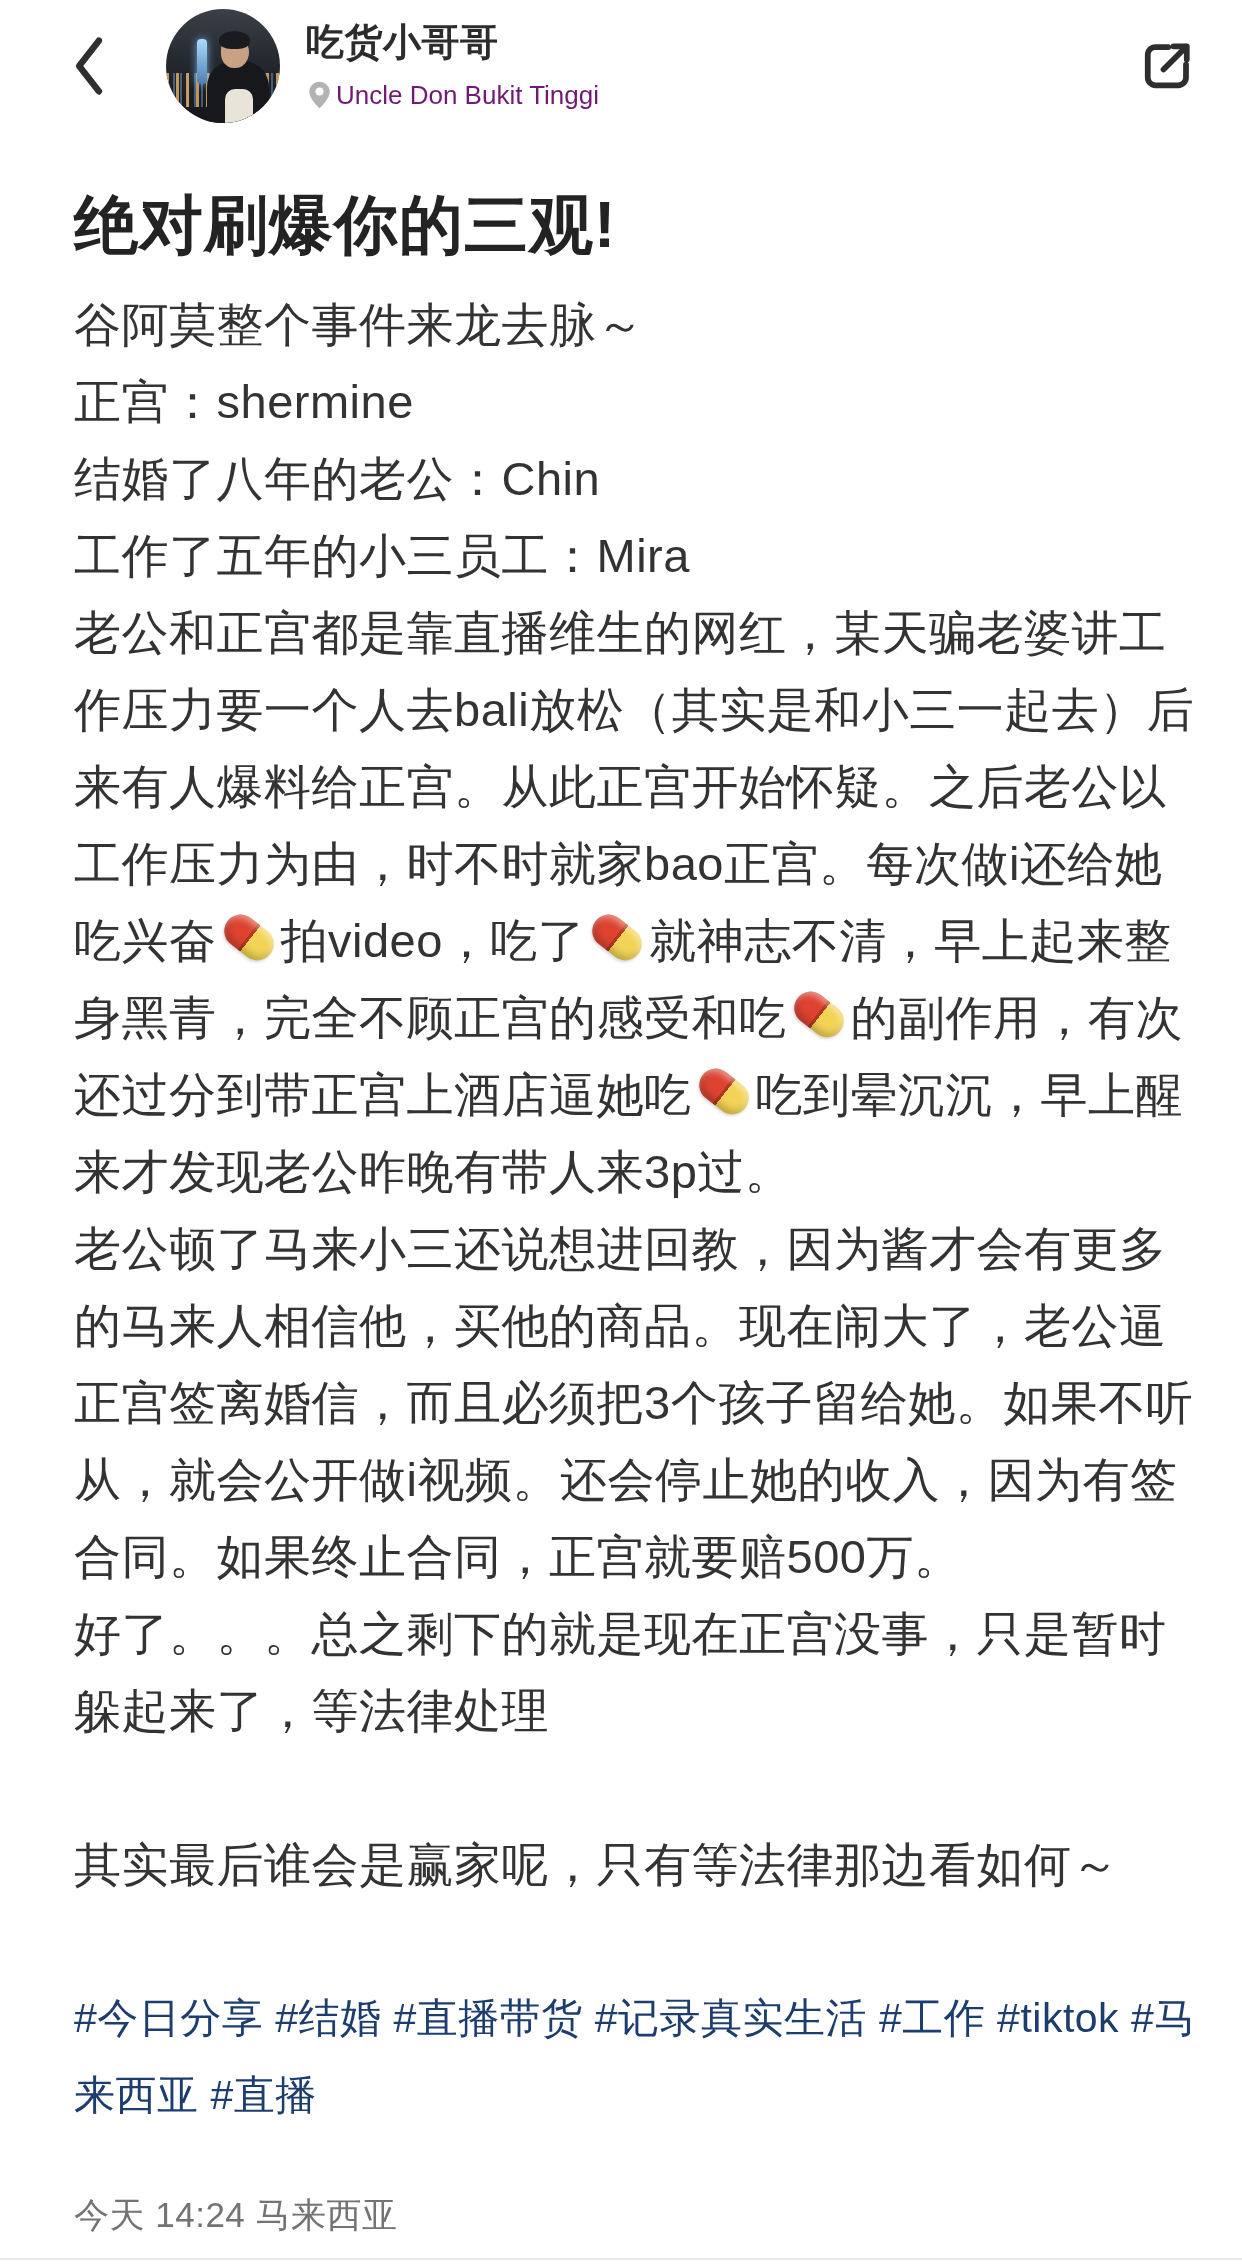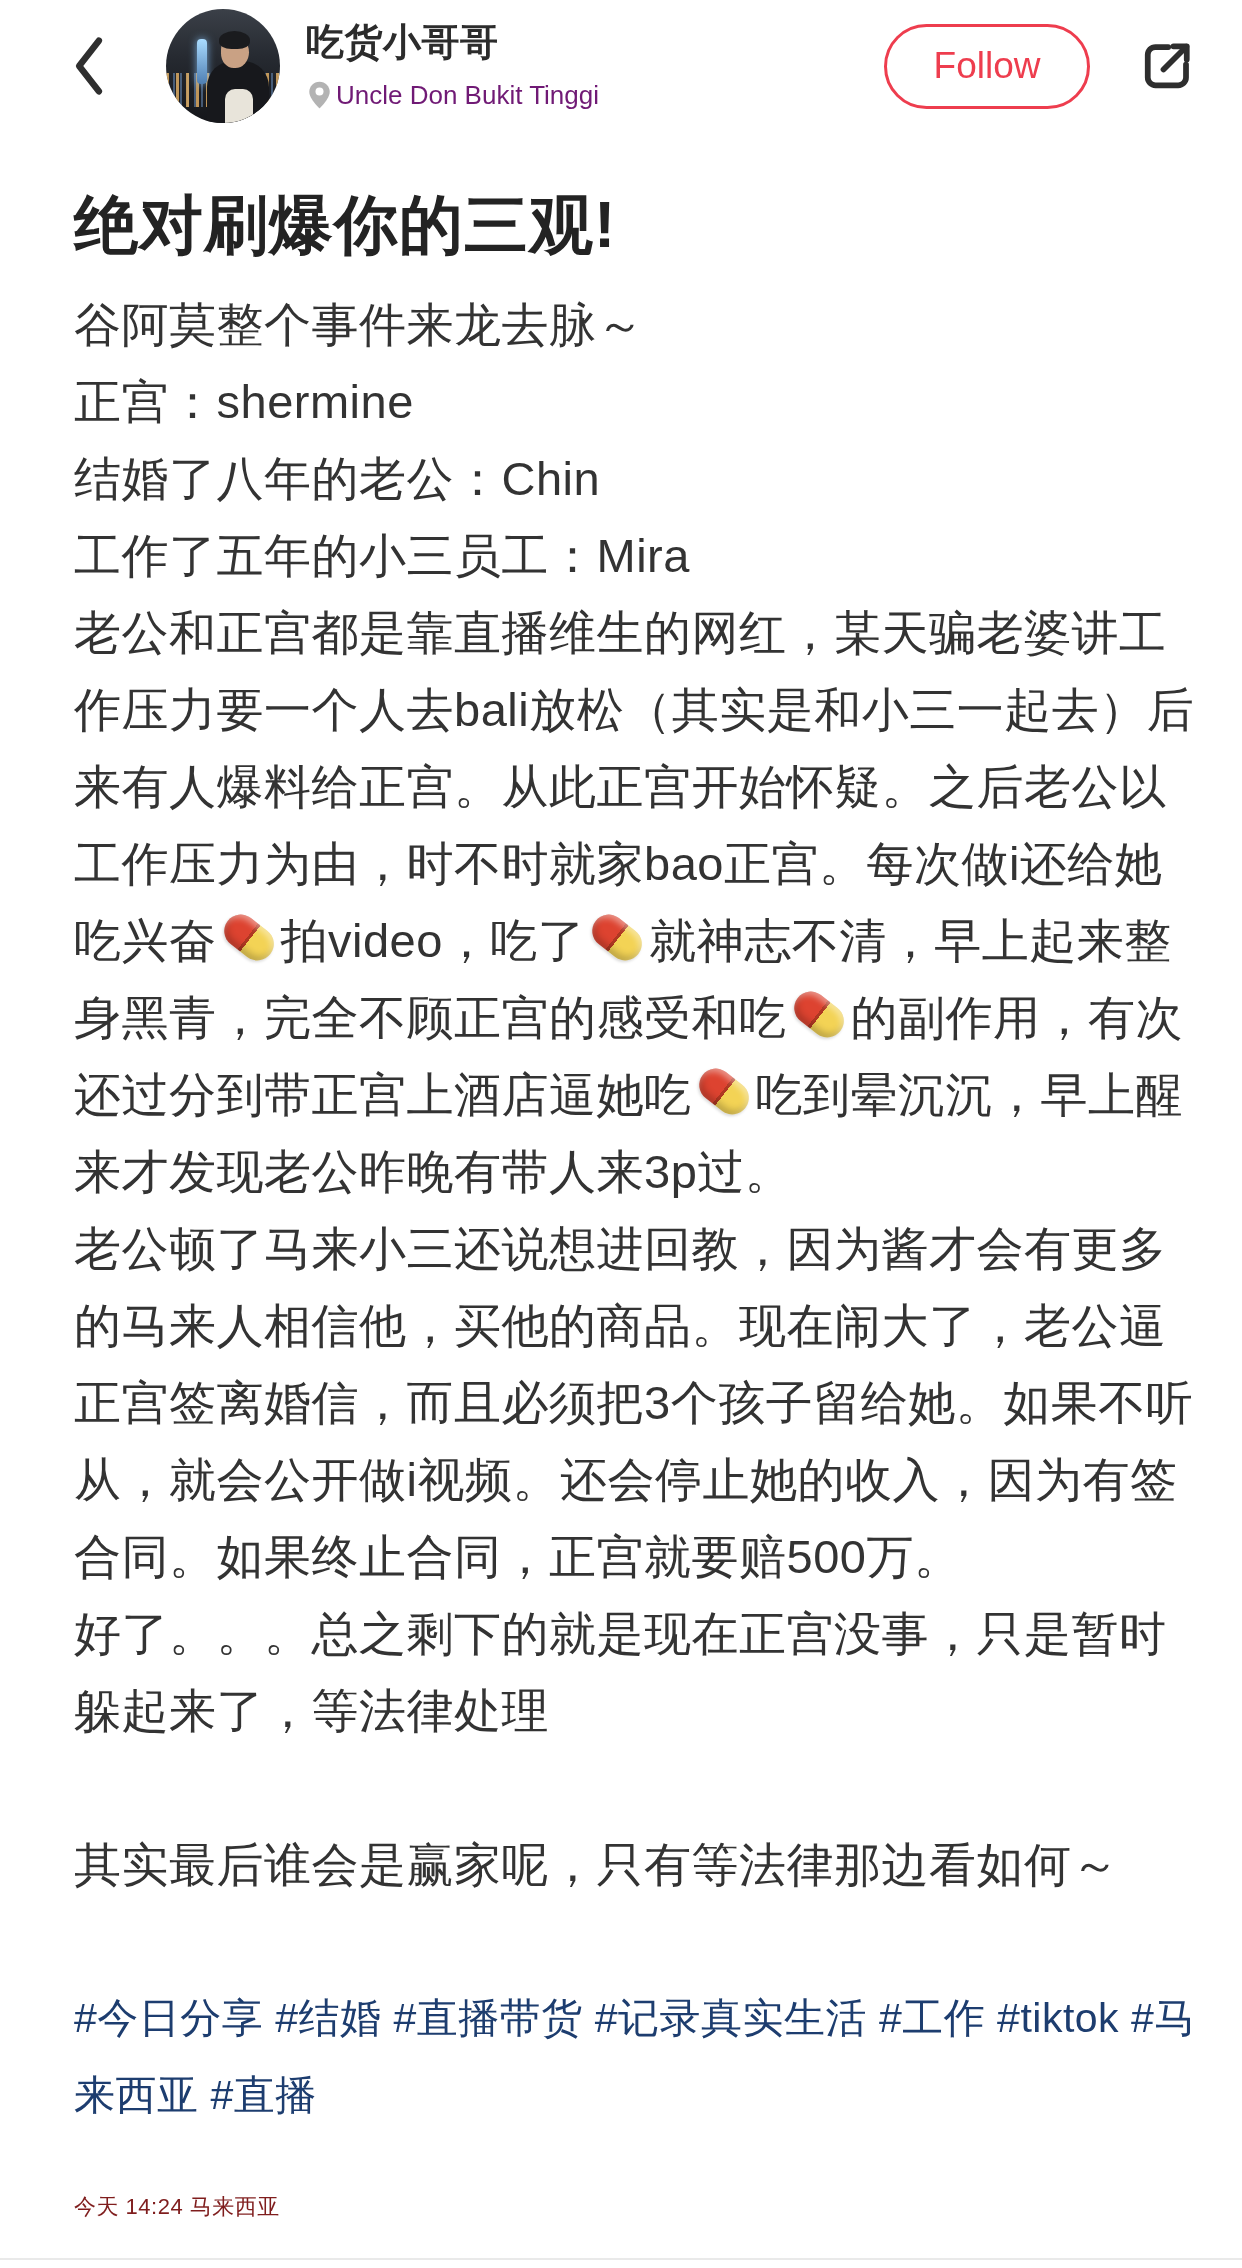--- a/index.html
+++ b/index.html
@@ -57,21 +57,21 @@
   }
   .pill-emoji { display:inline-block; width:58px; height:56px; position:relative; vertical-align:-8px; margin:0 3px; }
   .pill-emoji .cap {
     position:absolute; left:2px; top:12px; width:54px; height:33px; border-radius:17px;
     background:linear-gradient(90deg,#dd4330 0 47%, #a93category 0, #b03722 47% 53%, #f3d355 53% 100%);
     background:linear-gradient(90deg,#dd4330 0 47%, #b03722 47% 53%, #f3d355 53% 100%);
     transform:rotate(38deg); box-shadow:inset 0 4px 6px rgba(255,255,255,.45), inset 0 -5px 7px rgba(0,0,0,.22), 0 2px 3px rgba(0,0,0,.15);
   }
   .hashtags { margin-top:77px; font-size:41px; line-height:77px; letter-spacing:.5px; word-break:break-word; }
   .hashtag { color:#1d3d6f; cursor:pointer; }
-  .post-meta { margin-top:58px; font-size:22px; color:#7f1d1d; letter-spacing:.5px; }
+  .post-meta { margin-top:58px; font-size:35px; color:#737373; letter-spacing:.5px; }
 
   .bottom-divider { position:absolute; left:0; right:0; top:2258px; height:2px; background:#e9e9e9; }
 </style>
 </head>
 <body>
 
 <div class="page">
 
   <div class="header">
     <div class="back-btn">
@@ -95,21 +95,20 @@
         <svg viewBox="0 0 24 27">
           <path d="M12 1.5 C6.8 1.5 2.8 5.5 2.8 10.6 c0 6.6 9.2 15 9.2 15 s9.2 -8.4 9.2 -15 C21.2 5.5 17.2 1.5 12 1.5 z" fill="#b3b3b3"></path>
           <circle cx="12" cy="10.4" r="3.6" fill="#ffffff"></circle>
         </svg>
         <span class="location-text">Uncle Don Bukit Tinggi</span>
       </div>
     </div>
 
     <div class="spacer"></div>
 
-    <button class="follow-btn">Follow</button>
 
     <div class="share-btn">
       <svg viewBox="0 0 24 24">
         <path d="M12.5 4.4 H7.4 a3.1 3.1 0 0 0 -3.1 3.1 v9.1 a3.1 3.1 0 0 0 3.1 3.1 h9.1 a3.1 3.1 0 0 0 3.1 -3.1 v-5.2" fill="none" stroke="#2e2e2e" stroke-width="2.3" stroke-linecap="round" stroke-linejoin="round"></path>
         <path d="M10.6 13.4 L19.7 4.3" fill="none" stroke="#2e2e2e" stroke-width="2.3" stroke-linecap="round"></path>
         <path d="M14.6 4.1 H19.9 V9.4" fill="none" stroke="#2e2e2e" stroke-width="2.3" stroke-linecap="round" stroke-linejoin="round"></path>
       </svg>
     </div>
   </div>
 

